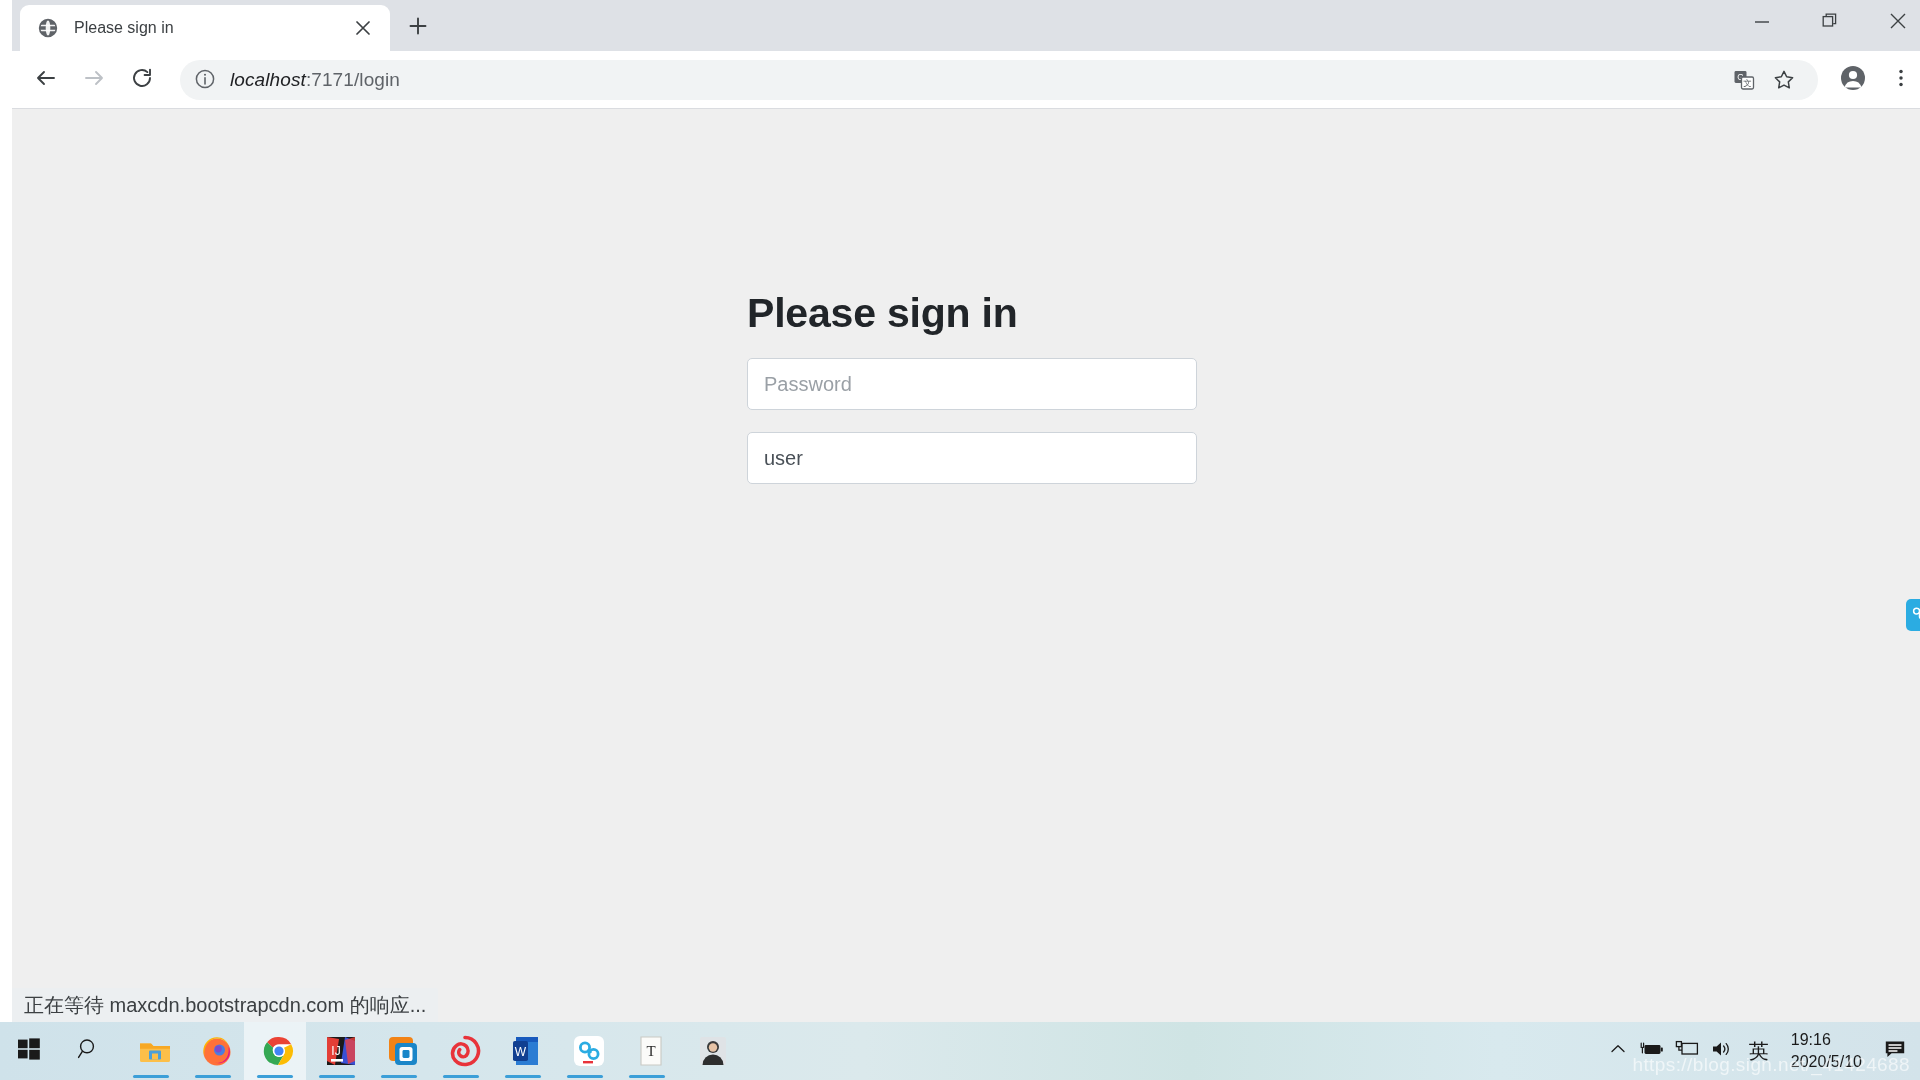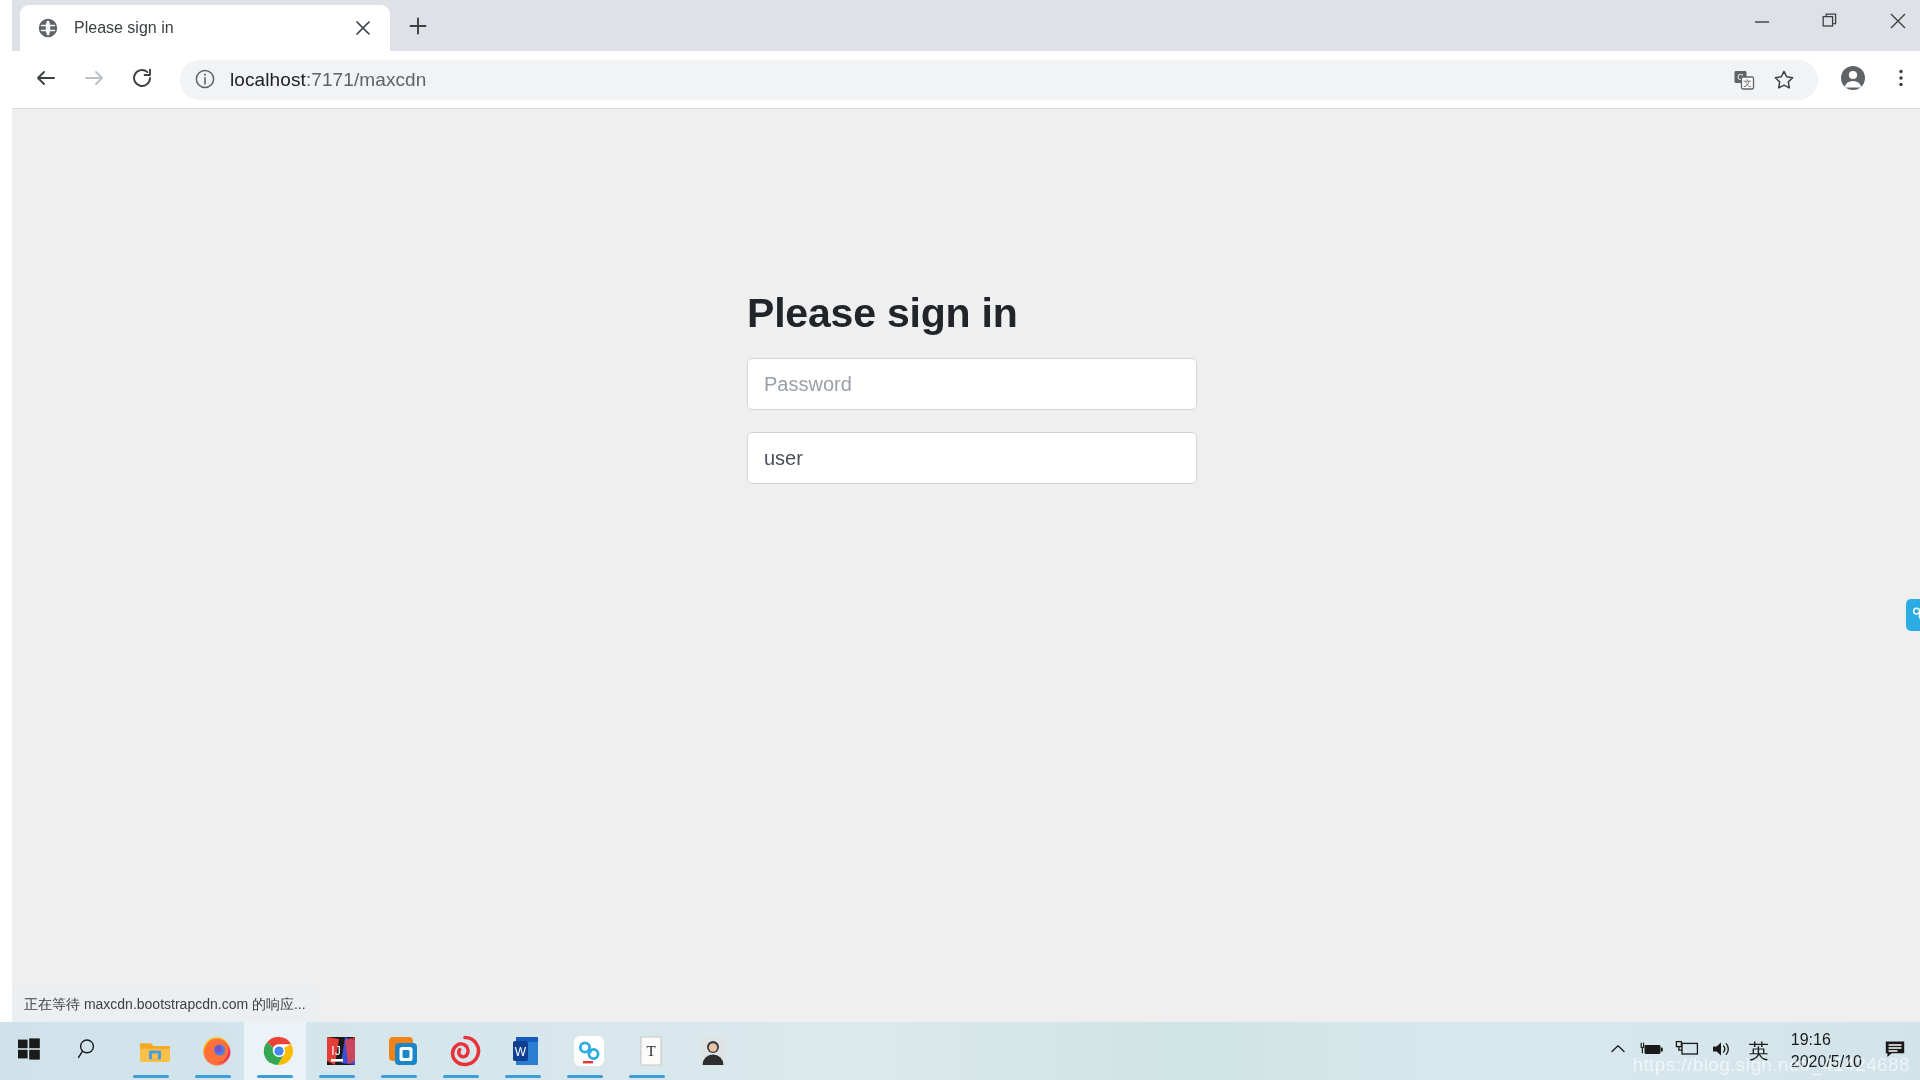--- a/index.html
+++ b/index.html
@@ -49,21 +49,21 @@
     width: 44px; height: 44px; margin: 0 2px; border-radius: 50%;
     display: flex; align-items: center; justify-content: center; flex: 0 0 44px;
   }
   .omnibox {
     flex: 1 1 auto; height: 40px; margin: 0 8px 0 14px;
     background: #f1f3f4; border-radius: 20px;
     display: flex; align-items: center; padding: 0 16px 0 14px;
   }
   .omni-info { width: 24px; height: 24px; flex: 0 0 24px; margin-right: 12px; }
   .omni-url { font-size: 19px; color: #5f6368; letter-spacing: .1px; white-space: nowrap; }
-  .omni-url .host { color: #202124; }
+  .omni-url .host { color: #202124; font-style: italic; }
   .omni-actions { display: flex; align-items: center; margin-left: auto; }
   .omni-icon { width: 36px; height: 36px; display: flex; align-items: center; justify-content: center; flex: 0 0 36px; margin-left: 4px; }
   .tb-icon { width: 42px; height: 42px; display: flex; align-items: center; justify-content: center; flex: 0 0 42px; margin-left: 6px; }
 
   
   .viewport { position: relative; height: 913px; background: #efefef; overflow: hidden; }
   .signin-form {
     position: absolute; left: 735px; top: 182px; width: 450px;
   }
   .page-heading {
@@ -86,21 +86,21 @@
   
   .side-widget {
     position: absolute; right: 0; top: 490px; width: 26px; height: 32px;
     background: #2bace2; border-radius: 5px 0 0 5px;
     display: flex; align-items: center; justify-content: center;
   }
 
   
   .status-bubble {
     position: absolute; left: 0; bottom: 0; height: 34px; padding: 0 12px;
-    background: #eceff1; color: #3c4043; font-size: 14px;
+    background: #eceff1; color: #3c4043; font-size: 20px;
     display: flex; align-items: center; border-top-right-radius: 2px;
     white-space: nowrap;
   }
 
   
   .taskbar {
     position: absolute; left: 0; bottom: 0; width: 1920px; height: 58px;
     background: linear-gradient(90deg, #cfe2ea 0%, #d5e6ec 22%, #dbe9ec 45%, #cfe4e4 62%, #d8e9ee 78%, #d3e3ea 100%);
     display: flex; align-items: center;
   }
@@ -217,21 +217,21 @@
       </div>
 
       <div class="omnibox">
         <span class="omni-info">
           <svg width="22" height="22" viewBox="0 0 22 22">
             <circle cx="11" cy="11" r="8.6" fill="none" stroke="#5f6368" stroke-width="1.5"></circle>
             <circle cx="11" cy="6.8" r="1.05" fill="#5f6368"></circle>
             <path d="M11 9.8v6.2" stroke="#5f6368" stroke-width="1.6" stroke-linecap="round"></path>
           </svg>
         </span>
-        <span class="omni-url"><span class="host">localhost</span><span>:7171/maxcdn</span></span>
+        <span class="omni-url"><span class="host">localhost</span><span>:7171/login</span></span>
 
         <span class="omni-actions">
           <span class="omni-icon">
             <svg width="22" height="22" viewBox="0 0 22 22">
               <rect x="1.5" y="2" width="12" height="12" rx="1.4" fill="#5f6368"></rect>
               <text x="7.5" y="11.3" font-size="8.5" fill="#ffffff" text-anchor="middle" font-family="Liberation Sans, sans-serif">G</text>
               <rect x="8.5" y="8" width="12" height="12" rx="1.4" fill="#ffffff" stroke="#5f6368" stroke-width="1.3"></rect>
               <text x="14.5" y="17.4" font-size="8.5" fill="#5f6368" text-anchor="middle" font-family="Liberation Sans, sans-serif">文</text>
             </svg>
           </span>

